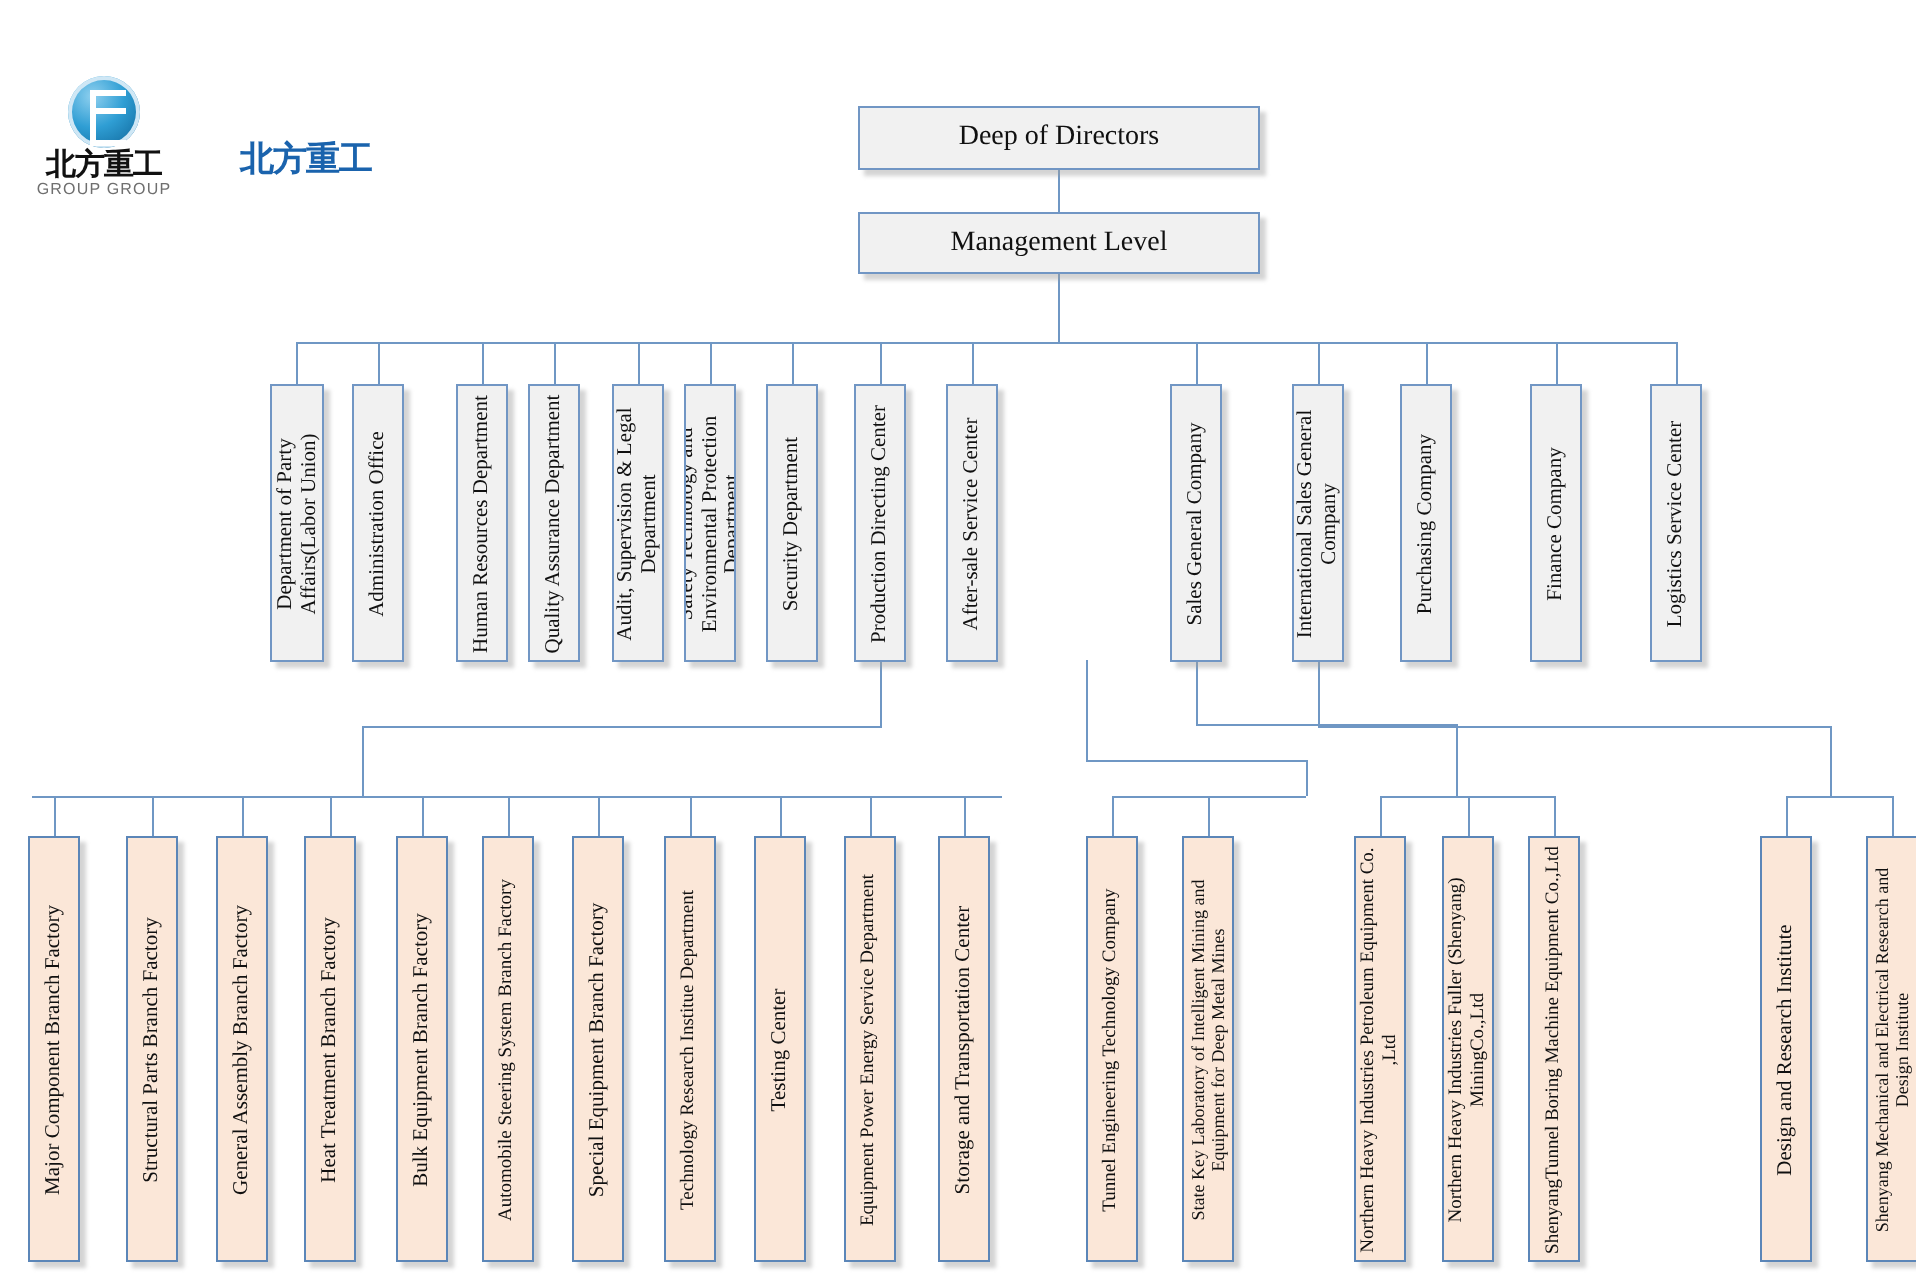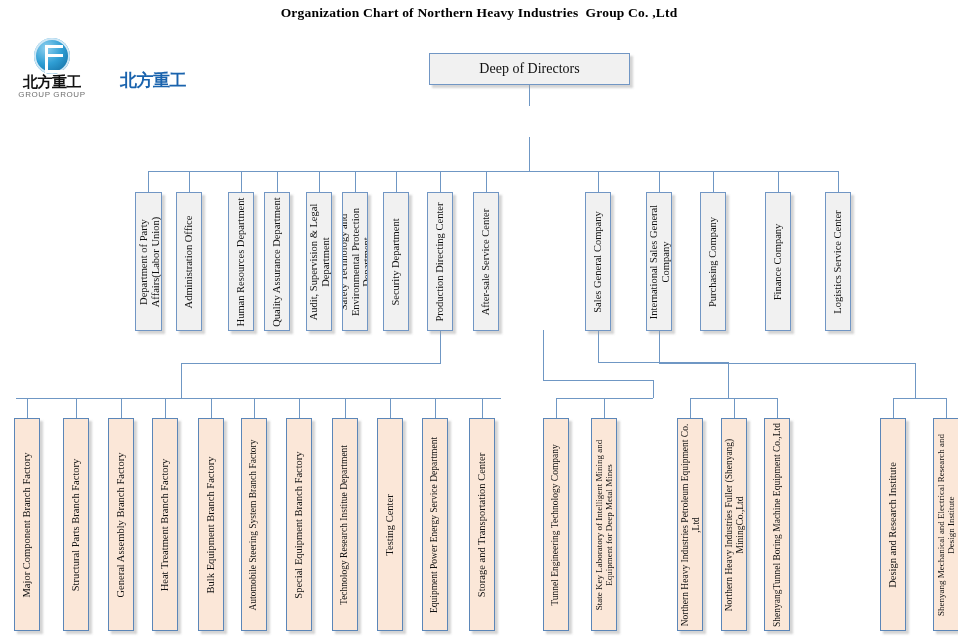--- a/index.html
+++ b/index.html
@@ -94,21 +94,20 @@
   
   .ln{position:absolute;background:#6f97c4;}
   .ln.h{height:1px;}
   .ln.v{width:1px;}
 </style>
 </head>
 <body>
 
 <div id="chart">
 
-  <div class="title">Organization Chart of Northern Heavy Industries  Group Co. ,Ltd</div>
 
   <div class="logos">
     <div class="logo-fangda">
       <div class="fd-circle"></div>
       <div class="fd-cn">北方重工</div>
       <div class="fd-en">GROUP GROUP</div>
     </div>
     <div class="logo-nhi">
       <div class="nhi-cn">北方重工</div>
     </div>
@@ -169,20 +168,23 @@
   <div class="ln v" style="left:659px;top:330px;height:33px;"></div>
   <div class="ln h" style="left:659px;top:363px;width:256px;"></div>
   <div class="ln v" style="left:915px;top:363px;height:35px;"></div>
   <div class="ln h" style="left:893px;top:398px;width:53px;"></div>
   <div class="ln v" style="left:893px;top:398px;height:20px;"></div>
   <div class="ln v" style="left:946px;top:398px;height:20px;"></div>
 
   <div class="box htop" style="left:429px;top:53px;width:201px;height:32px;">
     <span class="lbl">Deep of Directors</span>
   </div>
+  <div class="box htop" style="left:429px;top:106px;width:201px;height:31px;">
+    <span class="lbl">Management Level</span>
+  </div>
 
   <div class="box vert lvl2" style="left:135px;top:192px;width:27px;height:139px;">
     <div class="rot" style="width:135px;">
         <span class="lbl">Department of Party Affairs(Labor Union)</span>
       </div>
   </div>
   <div class="box vert lvl2" style="left:176px;top:192px;width:26px;height:139px;">
     <div class="rot" style="width:135px;">
         <span class="lbl">Administration Office</span>
       </div>

